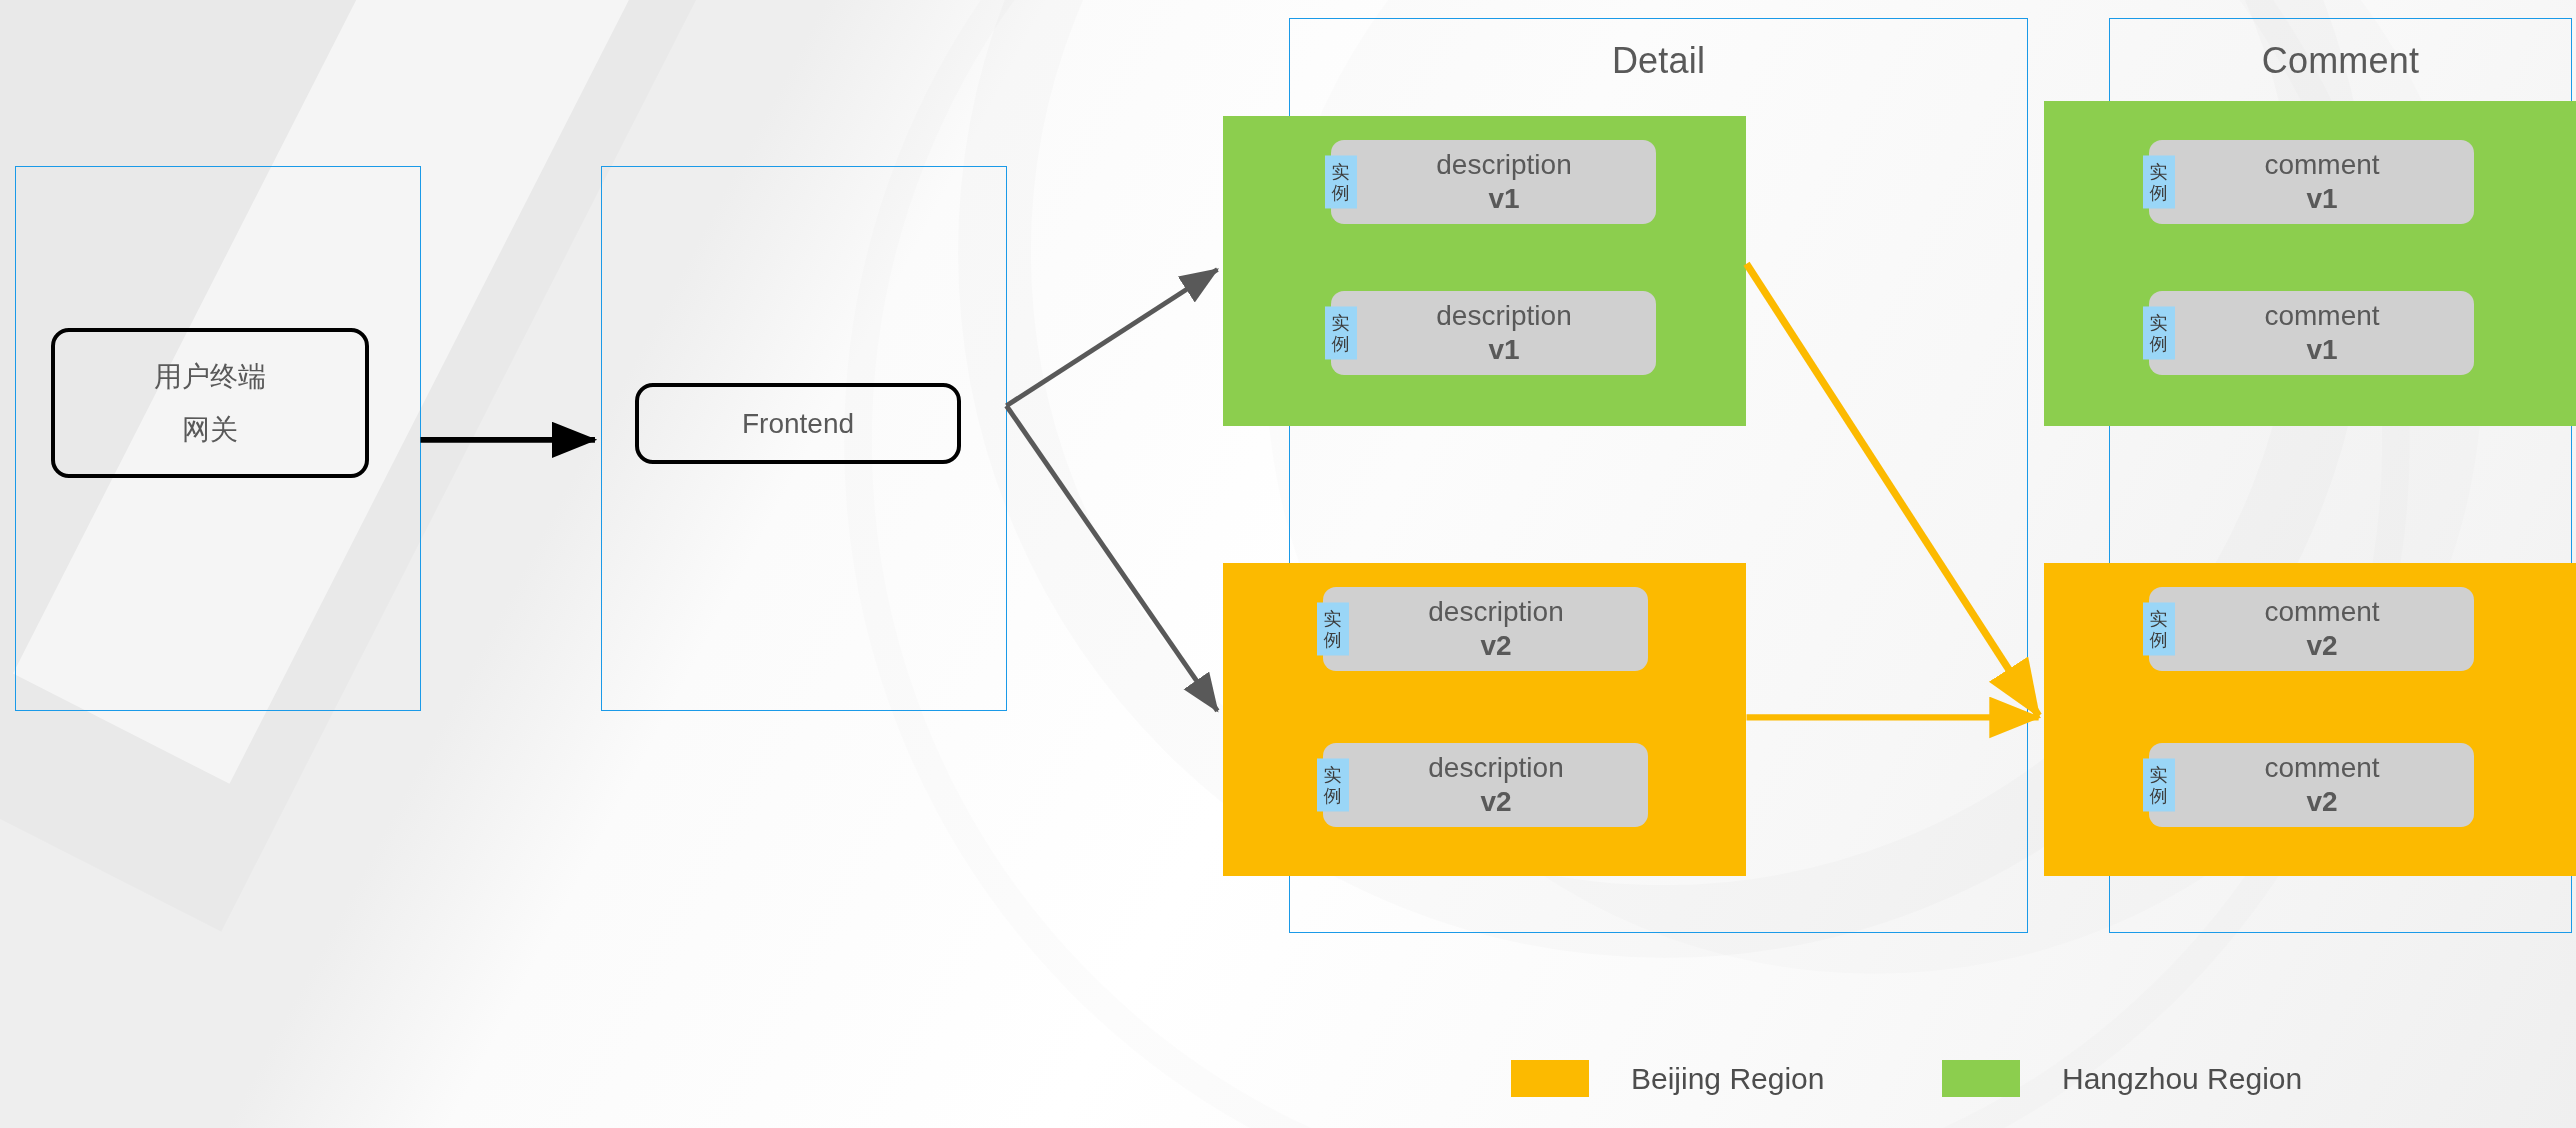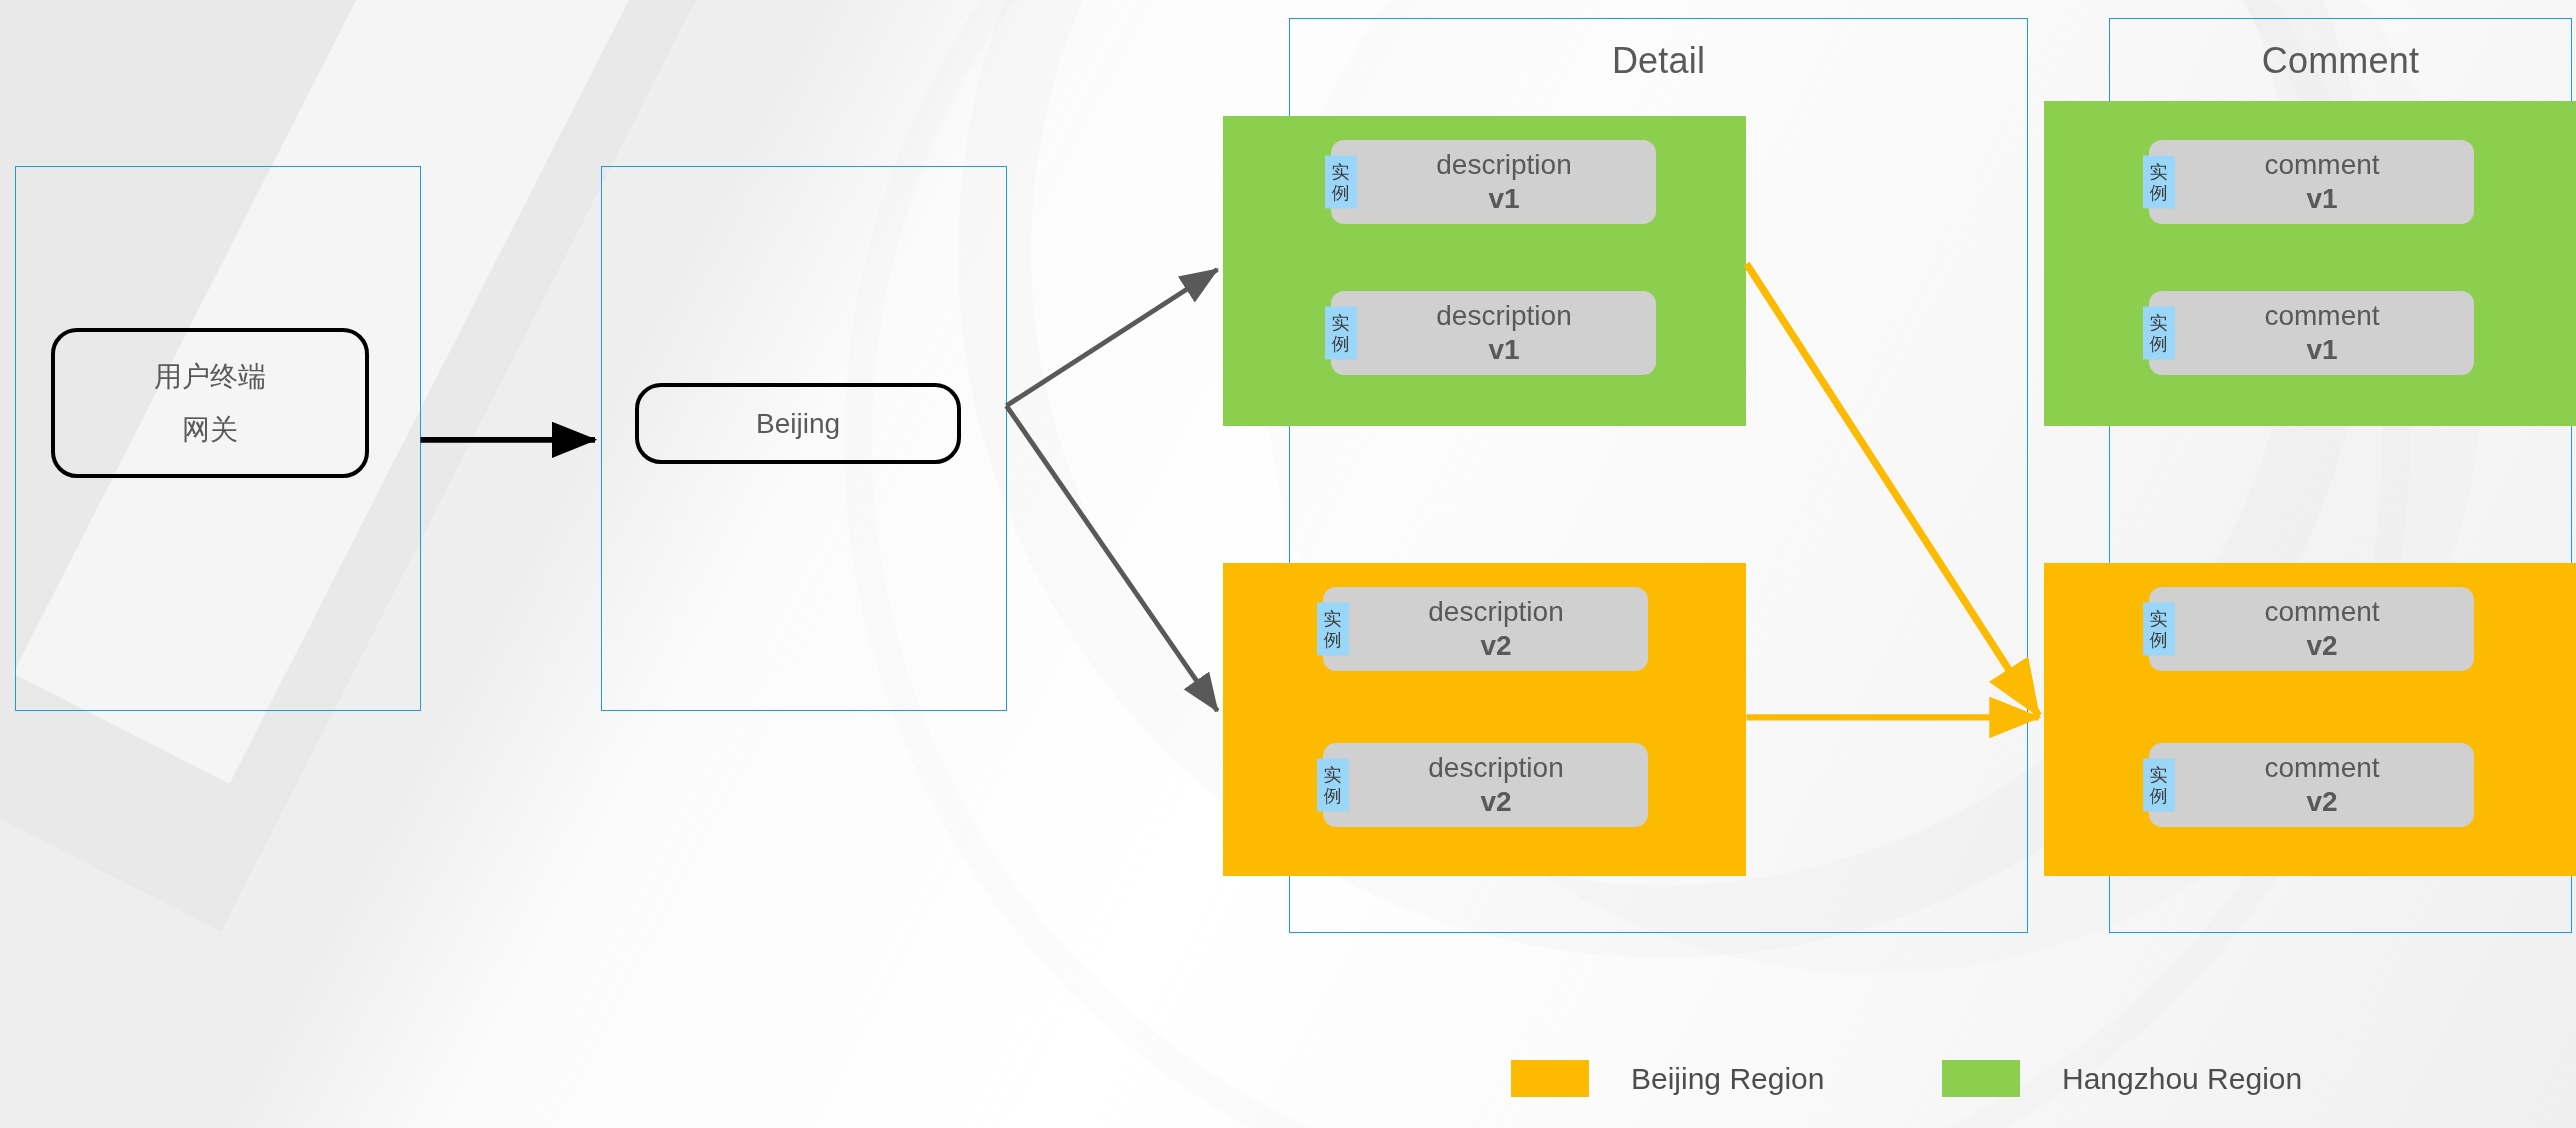--- a/index.html
+++ b/index.html
@@ -45,21 +45,21 @@
   }
   .panel-title{
     position:absolute;left:0;right:0;text-align:center;
     color:#595959;font-size:36px;letter-spacing:0.2px;font-weight:400;
     white-space:nowrap;
   }
 
   
   .node-box{
     position:absolute;box-sizing:border-box;
-    border:4px solid #000000;border-radius:26px;background:transparent;
+    border:4px solid #000000;border-radius:18px;background:transparent;
     display:flex;flex-direction:column;align-items:center;justify-content:center;
     color:#595959;font-size:28px;line-height:1.9;
   }
   .node-box .line{display:block;}
 
   
   .region-block{position:absolute;box-sizing:border-box;}
 
   
   .inst-card{
@@ -122,21 +122,21 @@
   <div class="region-block" style="left:2044px;top:101px;width:532px;height:325px;background:#8cce4e;"></div>
 
   <div class="region-block" style="left:2044px;top:563px;width:532px;height:313px;background:#fcba00;"></div>
 
   <div class="node-box" style="left:51px;top:328px;width:318px;height:150px;">
     <span class="line">用户终端</span>
     <span class="line">网关</span>
   </div>
 
   <div class="node-box" style="left:635px;top:383px;width:326px;height:81px;">
-    <span class="line">Beijing</span>
+    <span class="line">Frontend</span>
   </div>
 
   <div class="inst-card" style="left:1331px;top:140px;width:325px;height:84px;">
     <div class="inst-badge">
       <span>实</span>
       <span>例</span>
     </div>
     <div class="inst-text">
       <span>description</span>
       <span class="t2">v1</span>

